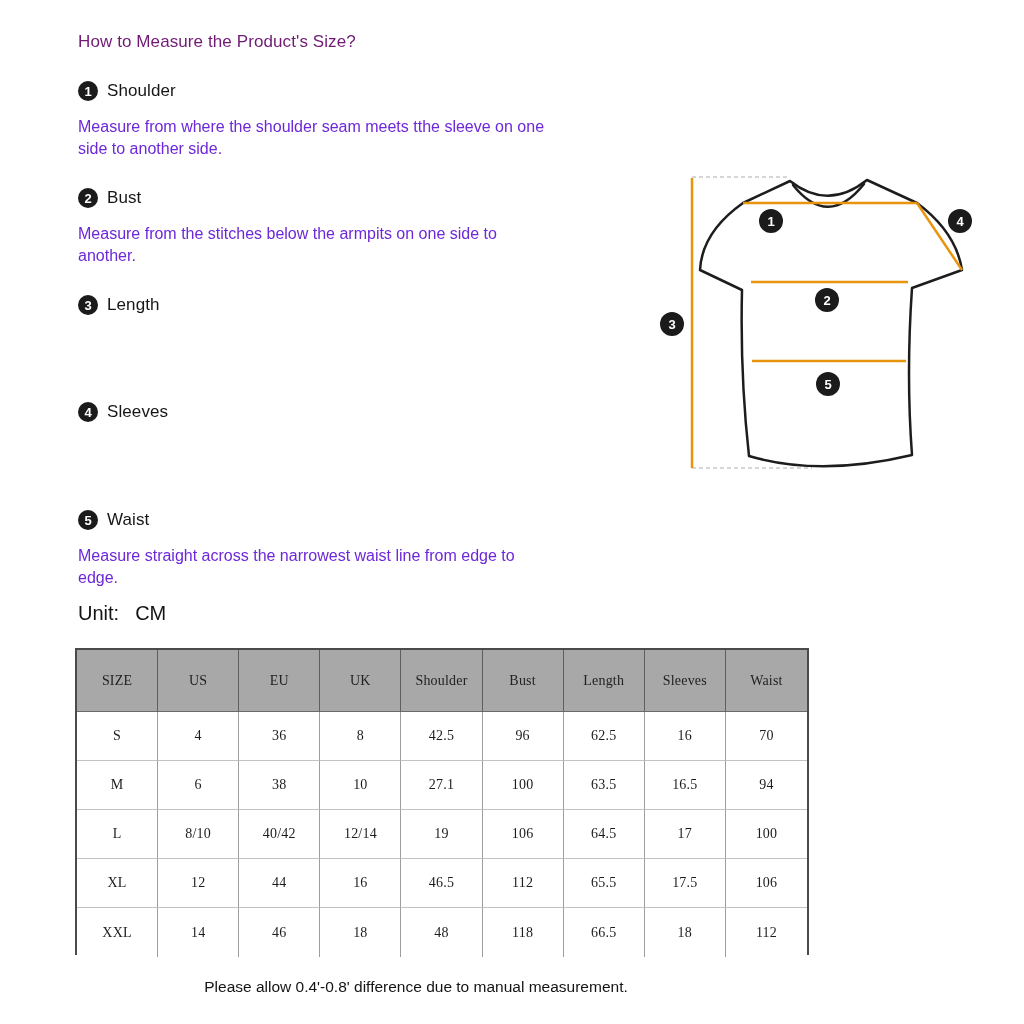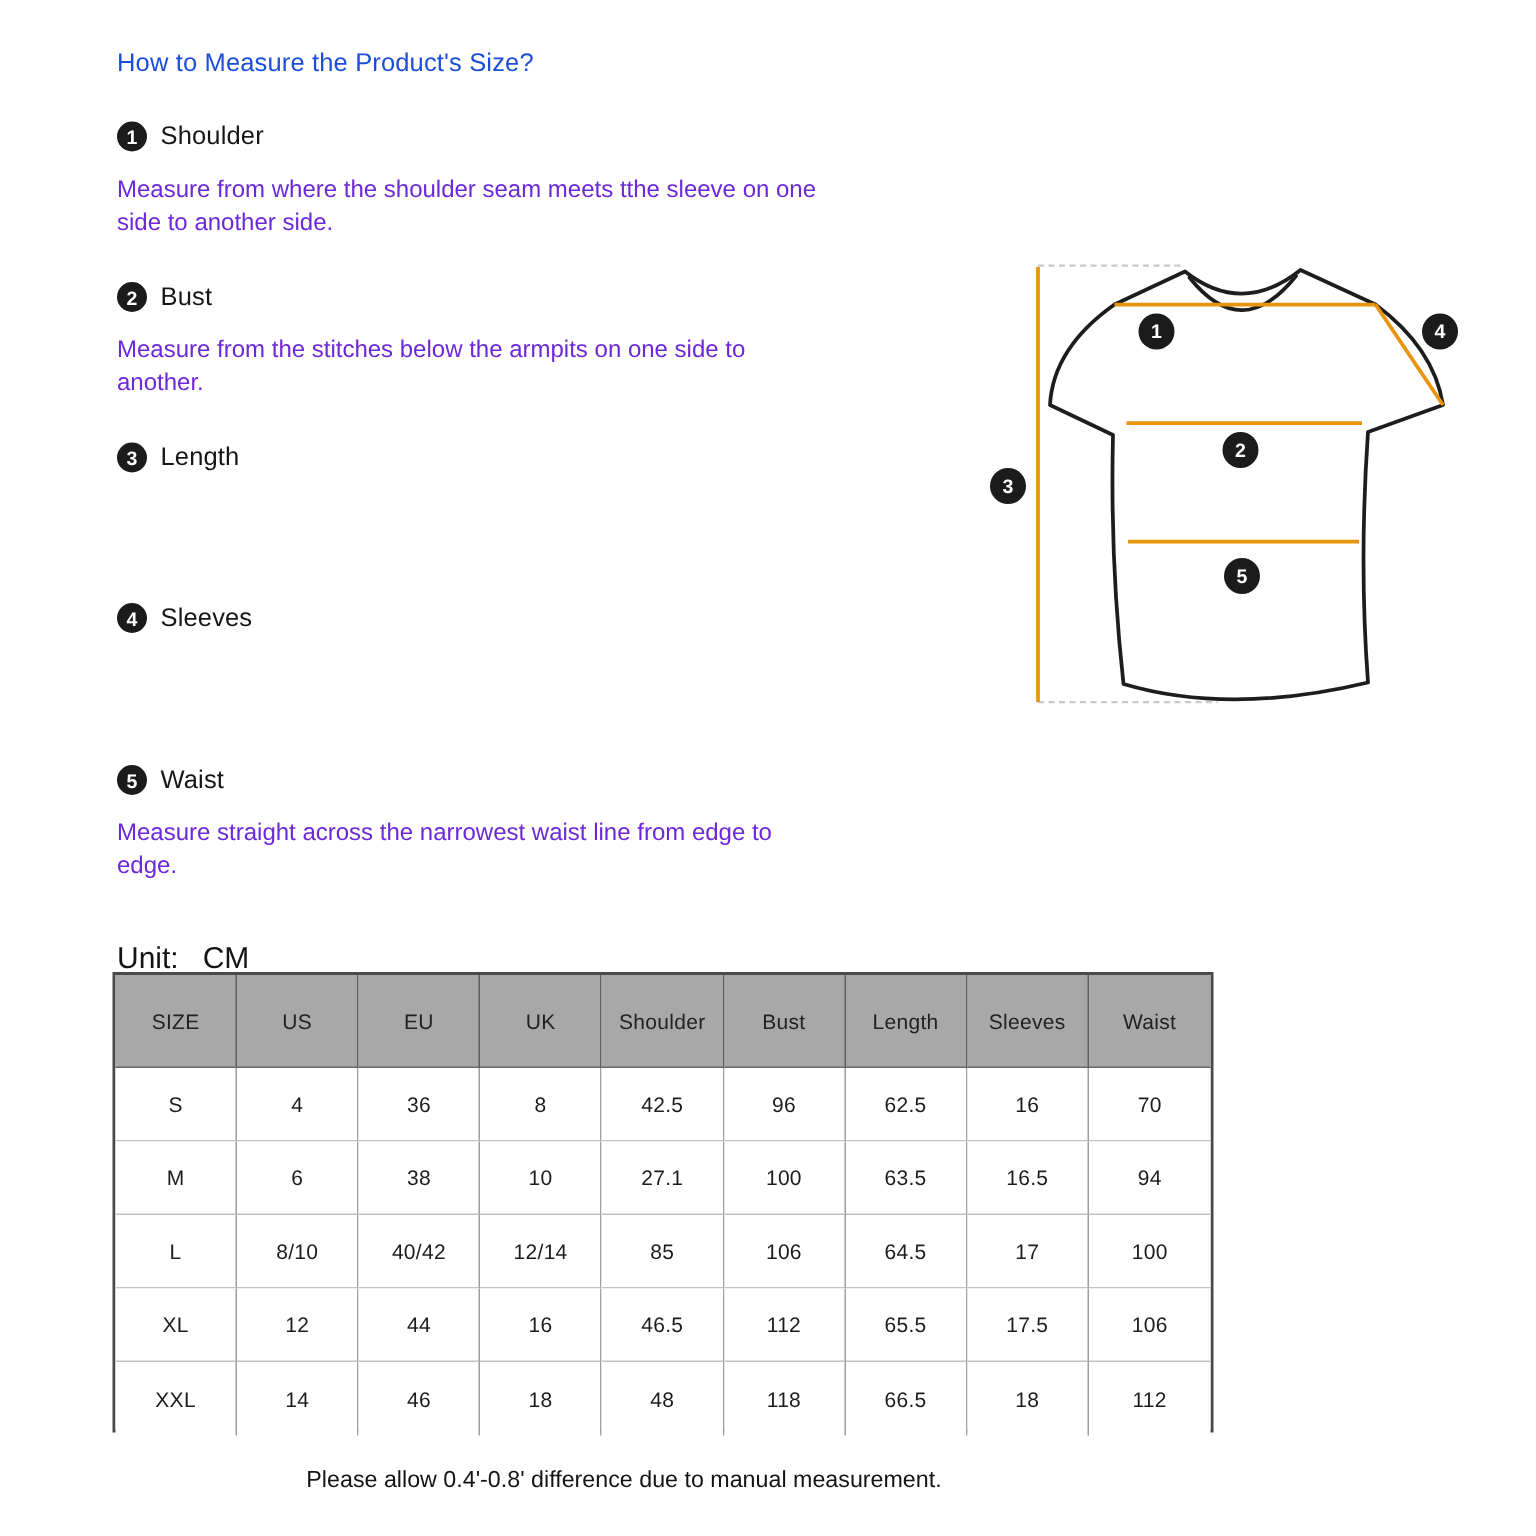--- a/index.html
+++ b/index.html
@@ -6,46 +6,46 @@
   html,body { background:#ffffff; }
   body { font-family:"Liberation Sans", sans-serif; color:#1a1a1a; }
   .page {
     position:relative; width:1024px; height:1024px; background:#ffffff;
     overflow:hidden; margin:0 auto;
   }
 
   
   .page-title {
     position:absolute; left:78px; top:30px;
-    font-size:17px; line-height:24px; color:#1d4ed8; letter-spacing:0.1px;
+    font-size:17px; line-height:24px; color:#701a75; letter-spacing:0.1px;
   }
   .step { position:absolute; left:78px; width:535px; }
   .step-head { display:flex; align-items:center; gap:9px; height:22px; }
   .num-badge {
     width:20px; height:20px; border-radius:50%; background:#1b1b1b; flex:0 0 20px;
     display:flex; align-items:center; justify-content:center;
     color:#ffffff; font-size:13px; font-weight:bold; line-height:1;
   }
   .step-name { font-size:17px; color:#161616; letter-spacing:0.1px; }
   .step-desc { margin-top:14px; font-size:16px; line-height:22px; color:#6d28d9; }
   .step-desc .desc-line { white-space:nowrap; }
 
   
-  .unit-line { position:absolute; left:78px; top:628px; font-size:20px; color:#141414;text-align:right; }
+  .unit-line { position:absolute; left:78px; top:602px; font-size:20px; color:#141414;text-align:right; }
   .unit-line .unit-value { margin-left:16px; }
 
   
   .diagram { position:absolute; left:640px; top:150px; width:384px; height:340px; }
 
   
   .size-table {
     position:absolute; left:75px; top:648px; width:734px; height:307px;
     display:grid; grid-template-columns:repeat(9,1fr);
     grid-template-rows:62px repeat(5,49px);
-    border:2px solid #4a4a4a; background:#ffffff;
+    border:2px solid #4a4a4a; background:#ffffff;font-family:Liberation Serif, serif;
   }
   .t-row { display:contents; }
   .th-cell {
     background:#a8a8a8; display:flex; align-items:center; justify-content:center;
     font-size:14px; color:#222222; border-right:1px solid #5e5e5e;
     border-bottom:1px solid #6a6a6a; letter-spacing:0.2px;
   }
   .th-cell:nth-child(9) { border-right:none; }
   .td-cell {
     background:#ffffff; display:flex; align-items:center; justify-content:center;
@@ -190,21 +190,21 @@
       <div class="td-cell">100</div>
       <div class="td-cell">63.5</div>
       <div class="td-cell">16.5</div>
       <div class="td-cell">94</div>
     </div>
     <div class="t-row">
       <div class="td-cell">L</div>
       <div class="td-cell">8/10</div>
       <div class="td-cell">40/42</div>
       <div class="td-cell">12/14</div>
-      <div class="td-cell">85</div>
+      <div class="td-cell">19</div>
       <div class="td-cell">106</div>
       <div class="td-cell">64.5</div>
       <div class="td-cell">17</div>
       <div class="td-cell">100</div>
     </div>
     <div class="t-row">
       <div class="td-cell">XL</div>
       <div class="td-cell">12</div>
       <div class="td-cell">44</div>
       <div class="td-cell">16</div>

